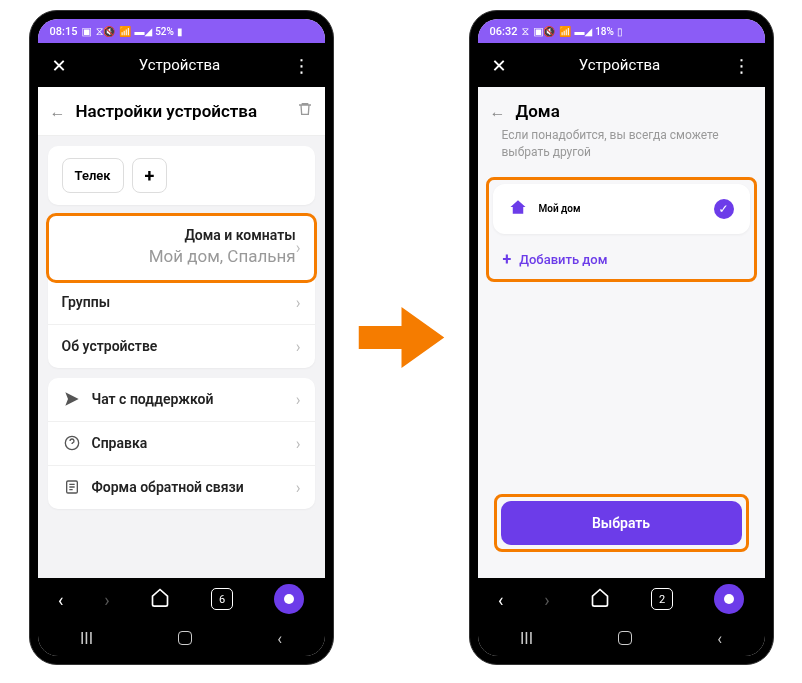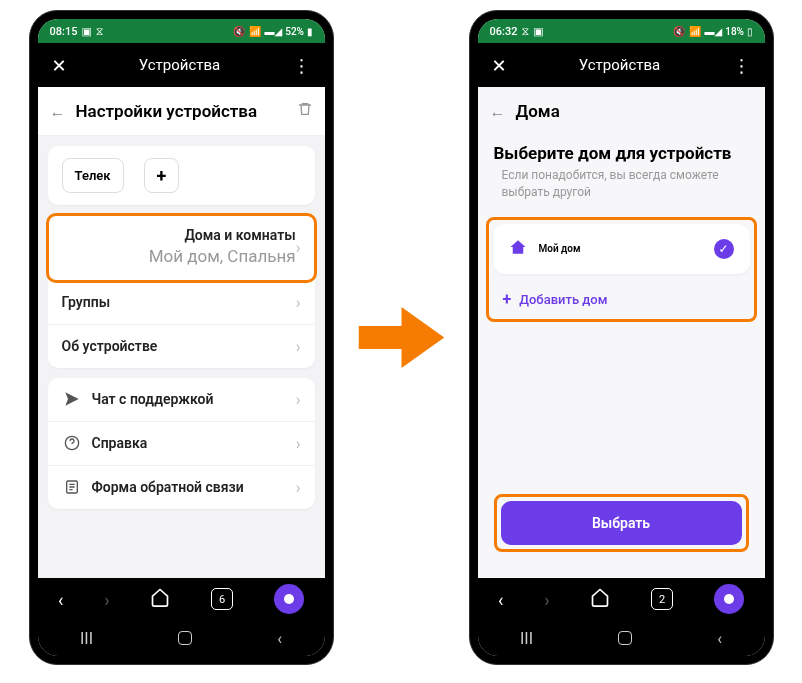--- a/index.html
+++ b/index.html
@@ -7,22 +7,22 @@
   .phone {
     width: 305px; height: 655px; background: #000; border-radius: 28px;
     padding: 8px; position: relative; display: flex; flex-direction: column;
     border: 1px solid #333;
   }
   .screen {
     flex: 1; background: #f5f5f5; border-radius: 20px; overflow: hidden;
     display: flex; flex-direction: column; position: relative;
   }
   .statusbar {
-    height: 24px; background: #15803d; color: #fff; display: flex;
-    justify-content: space-between; align-items: center; padding: 0 12px;
+    height: 24px; background: #8b5cf6; color: #fff; display: flex;
+    justify-content: flex-start; align-items: center; padding: 0 12px;
     font-size: 11px; font-weight: 500;
   }
   .sb-left { display: flex; gap: 4px; align-items: center; }
   .sb-right { display: flex; gap: 3px; align-items: center; font-size: 10px; }
   .appbar {
     height: 44px; background: #000; color: #fff; display: flex;
     align-items: center; justify-content: space-between; padding: 0 14px;
   }
   .appbar-title { font-size: 15px; }
   .content { flex: 1; background: #f3f3f5; overflow-y: auto; padding: 0; }
@@ -31,21 +31,21 @@
     gap: 10px; border-bottom: 1px solid #eee;
   }
   .page-header h1 { font-size: 17px; font-weight: 600; flex: 1; }
   .card {
     background: #fff; margin: 10px 10px 0 10px; border-radius: 10px;
     padding: 0; box-shadow: 0 1px 2px rgba(0,0,0,0.04);
   }
   .card-section { padding: 12px 14px; border-bottom: 1px solid #f0f0f0; }
   .card-section:last-child { border-bottom: none; }
   .field-label { font-size: 11px; color: #999; margin-bottom: 6px; }
-  .chip-row { display: flex; gap: 20px; }
+  .chip-row { display: flex; gap: 8px; }
   .chip {
     border: 1px solid #ddd; border-radius: 8px; padding: 6px 12px;
     font-size: 13px; font-weight: 600; display: flex; align-items: center;
     justify-content: center; min-width: 34px; min-height: 30px;
   }
   .row {
     display: flex; align-items: center; justify-content: space-between;
     padding: 12px 14px; border-bottom: 1px solid #f0f0f0;
   }
   .row:last-child { border-bottom: none; }
@@ -256,21 +256,20 @@
       <span class="appbar-title">Устройства</span>
       <span style="font-size:18px">⋮</span>
     </div>
 
     <div class="content" style="background:#f7f7f9">
       <div class="page-header" style="border-bottom:none;background:#f7f7f9;padding-bottom:6px">
         <span style="color:#888">←</span>
         <h1>Дома</h1>
       </div>
 
-      <div class="select-title">Выберите дом для устройств</div>
       <div class="select-sub">Если понадобится, вы всегда сможете выбрать другой</div>
 
       <div class="highlight2">
         <div class="home-row">
           <span class="purple">
             <svg width="18" height="18" viewBox="0 0 24 24" fill="currentColor">
                 <path d="M12 3l10 9h-3v9H5v-9H2l10-9z"></path>
               </svg>
           </span>
           <span class="label">Мой дом</span>

